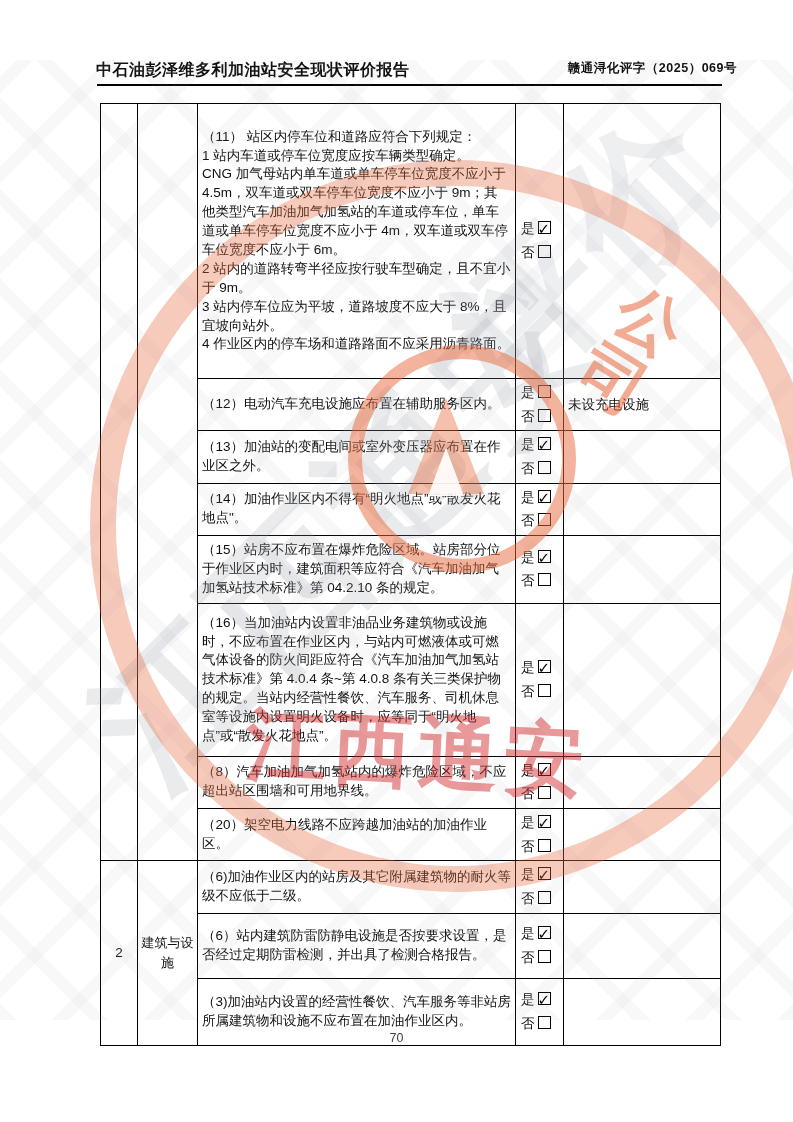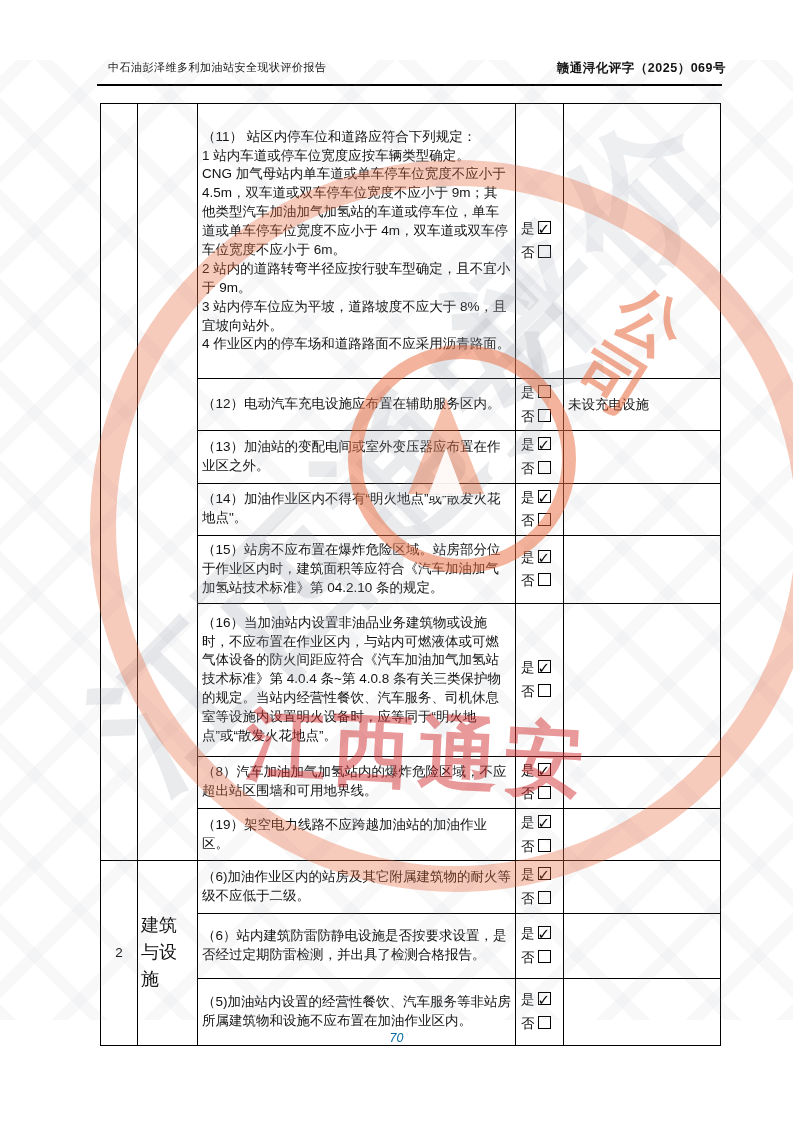--- a/index.html
+++ b/index.html
@@ -1,48 +1,48 @@
 <!DOCTYPE html>
 <html><head>
 <meta charset="utf-8">
 <style>
   html,body{margin:0;padding:0;}
   body{
     width:793px;height:1122px;position:relative;background:#ffffff;overflow:hidden;
     font-family:"Liberation Sans","DejaVu Sans",sans-serif;color:#111;
   }
   
-  .hdr-left{position:absolute;left:108px;top:60px;font-size:11px;font-weight:normal;letter-spacing:.5px;}
-  .hdr-right{position:absolute;right:67px;top:60px;font-size:12.5px;font-weight:bold;letter-spacing:.5px;}
+  .hdr-left{position:absolute;left:96px;top:60px;font-size:16px;font-weight:bold;letter-spacing:.5px;}
+  .hdr-right{position:absolute;right:56px;top:60px;font-size:12.5px;font-weight:bold;letter-spacing:.5px;}
   .hdr-rule{position:absolute;left:97px;top:84px;width:625px;height:2px;background:#000;}
   
   .doc-table{
     position:absolute;left:100px;top:103px;width:620px;
     border-collapse:collapse;table-layout:fixed;z-index:2;
   }
   .doc-table td{border:1.5px solid #000;vertical-align:middle;overflow:hidden;}
   .seq-cell{ text-align:center;font-size:13.5px;}
-  .cat-cell{ font-size:18px;padding:0 3px;line-height:1.5;}
+  .cat-cell{ text-align:center;font-size:13px;padding:0 3px;line-height:1.5;}
   .req-cell{
     text-align:left;font-size:13.5px;line-height:1.4;
     padding:2px 4px;white-space:pre-line;vertical-align:middle;
   }
   .yn-cell{font-size:13.5px;padding:2px 1px 2px 5px;line-height:1.75;}
   .rem-cell{font-size:13.5px;padding:2px 4px;}
   .opt{display:block;white-space:nowrap;}
   .box{
     display:inline-block;width:11px;height:11px;border:1.6px solid #000;
     margin-left:3px;position:relative;vertical-align:-1px;background:#fff;
   }
   .box.checked::after{
     content:"✓";position:absolute;left:-1px;top:-6px;
     font-size:15px;font-weight:bold;color:#000;
   }
   
-  .page-num{position:absolute;left:0;right:0;top:1031px;text-align:center;font-size:12.5px;color:#0369a1;font-style:italic;}
+  .page-num{position:absolute;left:0;right:0;top:1031px;text-align:center;font-size:12.5px;color:#404040;}
   
   .wm{position:absolute;pointer-events:none;z-index:3;}
   .wm-hatch{
     left:0;top:60px;width:793px;height:960px;opacity:.5;
     background:
       repeating-linear-gradient(45deg, rgba(158,163,173,.14) 0 12px, transparent 12px 64px),
       repeating-linear-gradient(-45deg, rgba(158,163,173,.14) 0 12px, transparent 12px 64px);
   }
   .wm-gray-a{left:30px;top:430px;font-size:150px;font-weight:bold;color:rgba(150,155,165,.20);
     transform:rotate(-45deg);letter-spacing:10px;white-space:nowrap;}
@@ -149,21 +149,21 @@
     </tr>
     <tr style="height:47px">
       <td class="req-cell">（8）汽车加油加气加氢站内的爆炸危险区域，不应超出站区围墙和可用地界线。</td>
       <td class="yn-cell">
         <span class="opt"><span>是</span><span class="box checked"></span></span>
         <span class="opt"><span>否</span><span class="box"></span></span>
       </td>
       <td class="rem-cell"></td>
     </tr>
     <tr style="height:41px">
-      <td class="req-cell">（19）架空电力线路不应跨越加油站的加油作业区。</td>
+      <td class="req-cell">（20）架空电力线路不应跨越加油站的加油作业区。</td>
       <td class="yn-cell">
         <span class="opt"><span>是</span><span class="box checked"></span></span>
         <span class="opt"><span>否</span><span class="box"></span></span>
       </td>
       <td class="rem-cell"></td>
     </tr>
 
     <tr style="height:47px">
       <td class="seq-cell" rowspan="3">2</td>
       <td class="cat-cell" rowspan="3">建筑与设施</td>
@@ -176,21 +176,21 @@
     </tr>
     <tr style="height:65px">
       <td class="req-cell">（6）站内建筑防雷防静电设施是否按要求设置，是否经过定期防雷检测，并出具了检测合格报告。</td>
       <td class="yn-cell">
         <span class="opt"><span>是</span><span class="box checked"></span></span>
         <span class="opt"><span>否</span><span class="box"></span></span>
       </td>
       <td class="rem-cell"></td>
     </tr>
     <tr style="height:67px">
-      <td class="req-cell">（5)加油站内设置的经营性餐饮、汽车服务等非站房所属建筑物和设施不应布置在加油作业区内。</td>
+      <td class="req-cell">（3)加油站内设置的经营性餐饮、汽车服务等非站房所属建筑物和设施不应布置在加油作业区内。</td>
       <td class="yn-cell">
         <span class="opt"><span>是</span><span class="box checked"></span></span>
         <span class="opt"><span>否</span><span class="box"></span></span>
       </td>
       <td class="rem-cell"></td>
     </tr>
   </tbody>
 </table>
 
 <div class="wm wm-hatch"></div>

